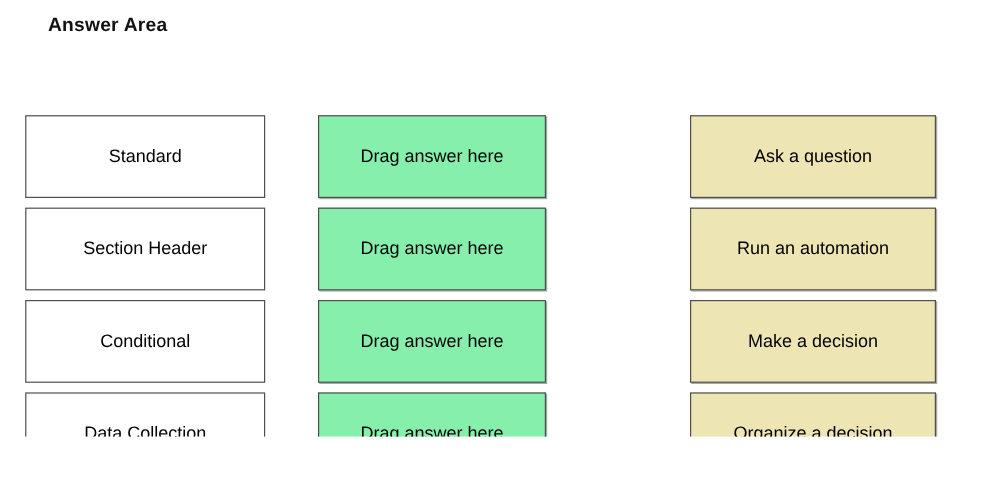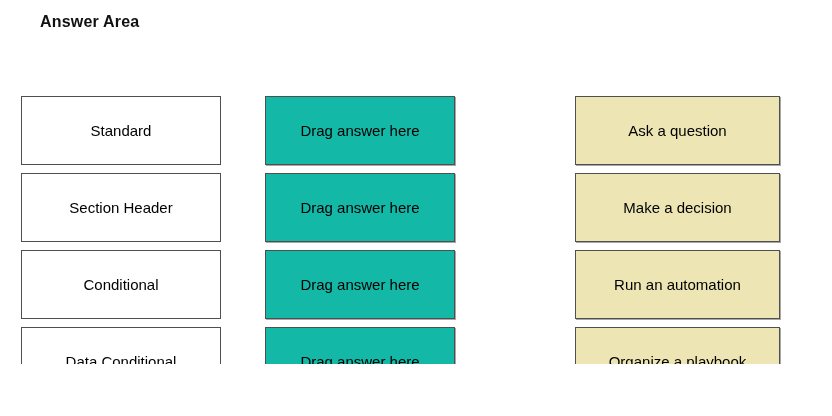--- a/index.html
+++ b/index.html
@@ -43,51 +43,51 @@
     justify-content: center;
     text-align: left;
     font-size: 15px;
     color: #000000;
     border: 1px solid #4f4f4f;
   }
   .box.source {
     background: #ffffff;
   }
   .box.drop {
-    background: #14b8a6;
+    background: #86efac;
     box-shadow: 1px 1px 0 rgba(60,60,60,0.45);
     margin-left: 10px;
   }
   .box.answer {
     background: #ede5b4;
     box-shadow: 1px 1px 0 rgba(60,60,60,0.45);
   }
   .box.drop, .box.answer { cursor: pointer; }
 </style>
 </head>
 <body>
 
 <div class="canvas">
 
   <h1 class="title">Answer Area</h1>
 
   <div class="col col-source">
     <div class="box source">Standard</div>
     <div class="box source">Section Header</div>
     <div class="box source">Conditional</div>
-    <div class="box source">Data Conditional</div>
+    <div class="box source">Data Collection</div>
   </div>
 
   <div class="col col-drop">
     <div class="box drop">Drag answer here</div>
     <div class="box drop">Drag answer here</div>
     <div class="box drop">Drag answer here</div>
     <div class="box drop">Drag answer here</div>
   </div>
 
   <div class="col col-answer">
     <div class="box answer">Ask a question</div>
+    <div class="box answer">Run an automation</div>
     <div class="box answer">Make a decision</div>
-    <div class="box answer">Run an automation</div>
-    <div class="box answer">Organize a playbook</div>
+    <div class="box answer">Organize a decision</div>
   </div>
 
 </div>
 
 </body></html>

